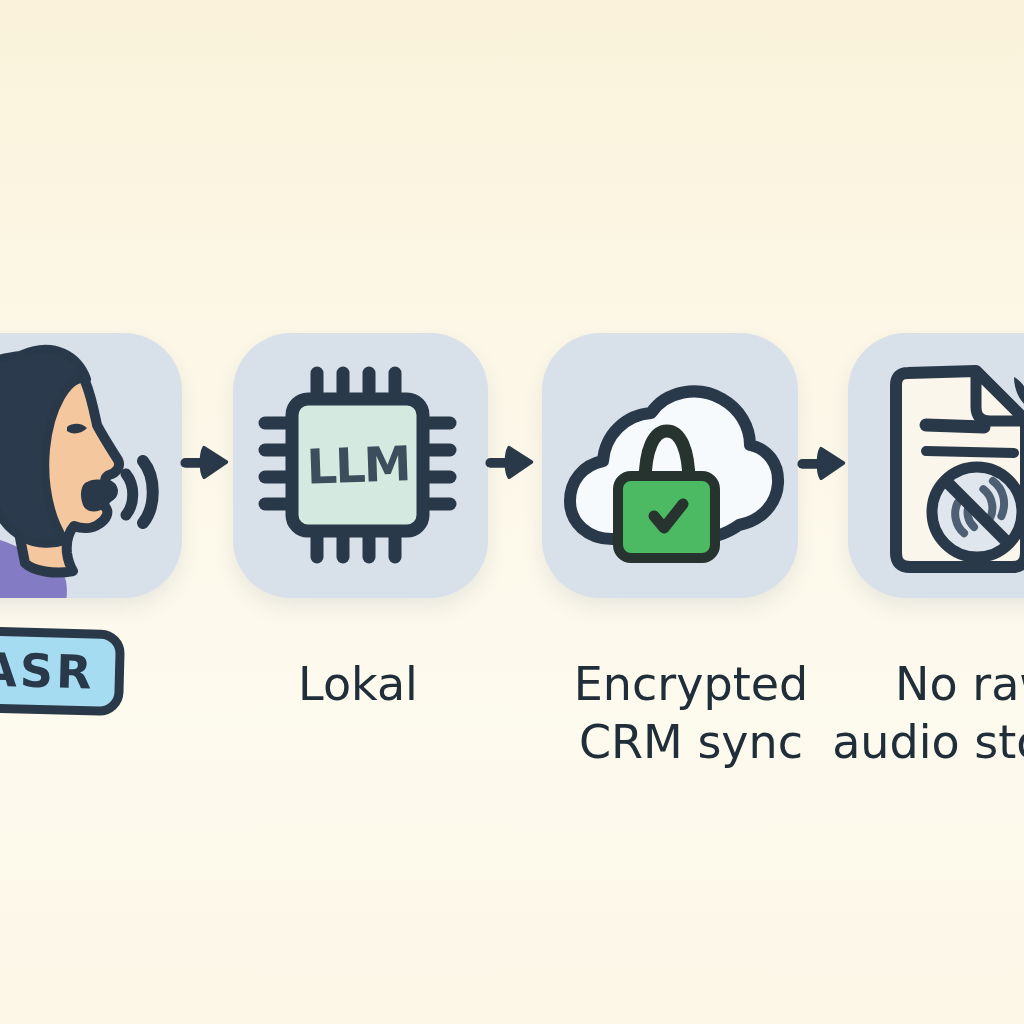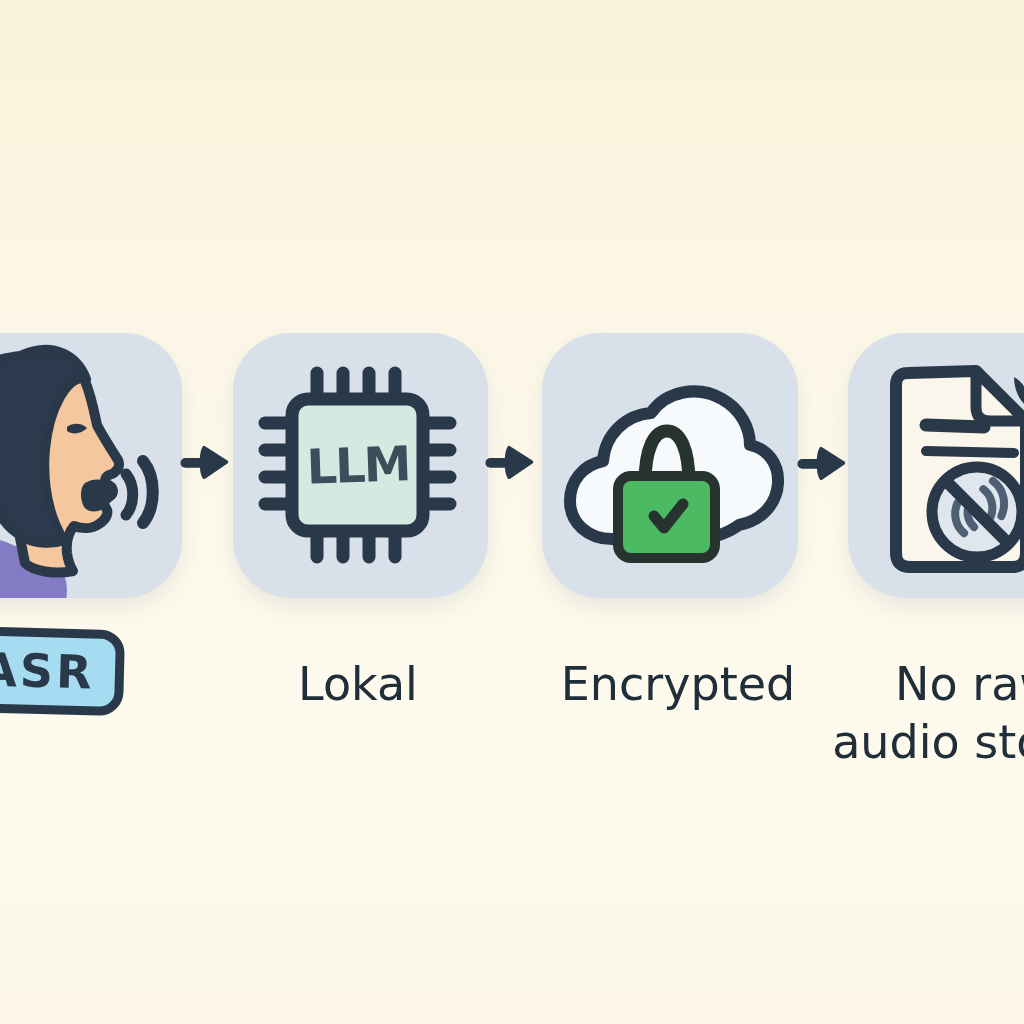--- a/index.html
+++ b/index.html
@@ -32,21 +32,21 @@
   .badge span{
     font-weight:bold;font-size:46px;letter-spacing:3px;
     color:var(--outline-navy,#2A3949);
   }
   .caption{
     position:absolute;top:634px;width:360px;text-align:center;
     font-size:46px;line-height:58px;color:var(--text,#202E3A);
     font-weight:500;letter-spacing:0px;margin-top:21px;
   }
   .caption2{left:178px;}
-  .caption3{left:498px;}
+  .caption3{left:511px;}
   .caption4{left:796px;}
   .navy{fill:var(--outline-navy,#2A3949);}
   .stroke-navy{stroke:var(--outline-navy,#2A3949);fill:none;stroke-linecap:round;stroke-linejoin:round;}
 </style>
 </head>
 <body>
 
 <div class="canvas">
 
   <div class="tile tile1">
@@ -144,19 +144,20 @@
 
   <div class="badge">
     <span>ASR</span>
   </div>
 
   <div class="caption caption2">
     <div>Lokal</div>
   </div>
   <div class="caption caption3">
     <div>Encrypted</div>
+    <div>CRM sync</div>
   </div>
   <div class="caption caption4">
     <div>No raw</div>
     <div>audio stored</div>
   </div>
 
 </div>
 
 </body></html>

